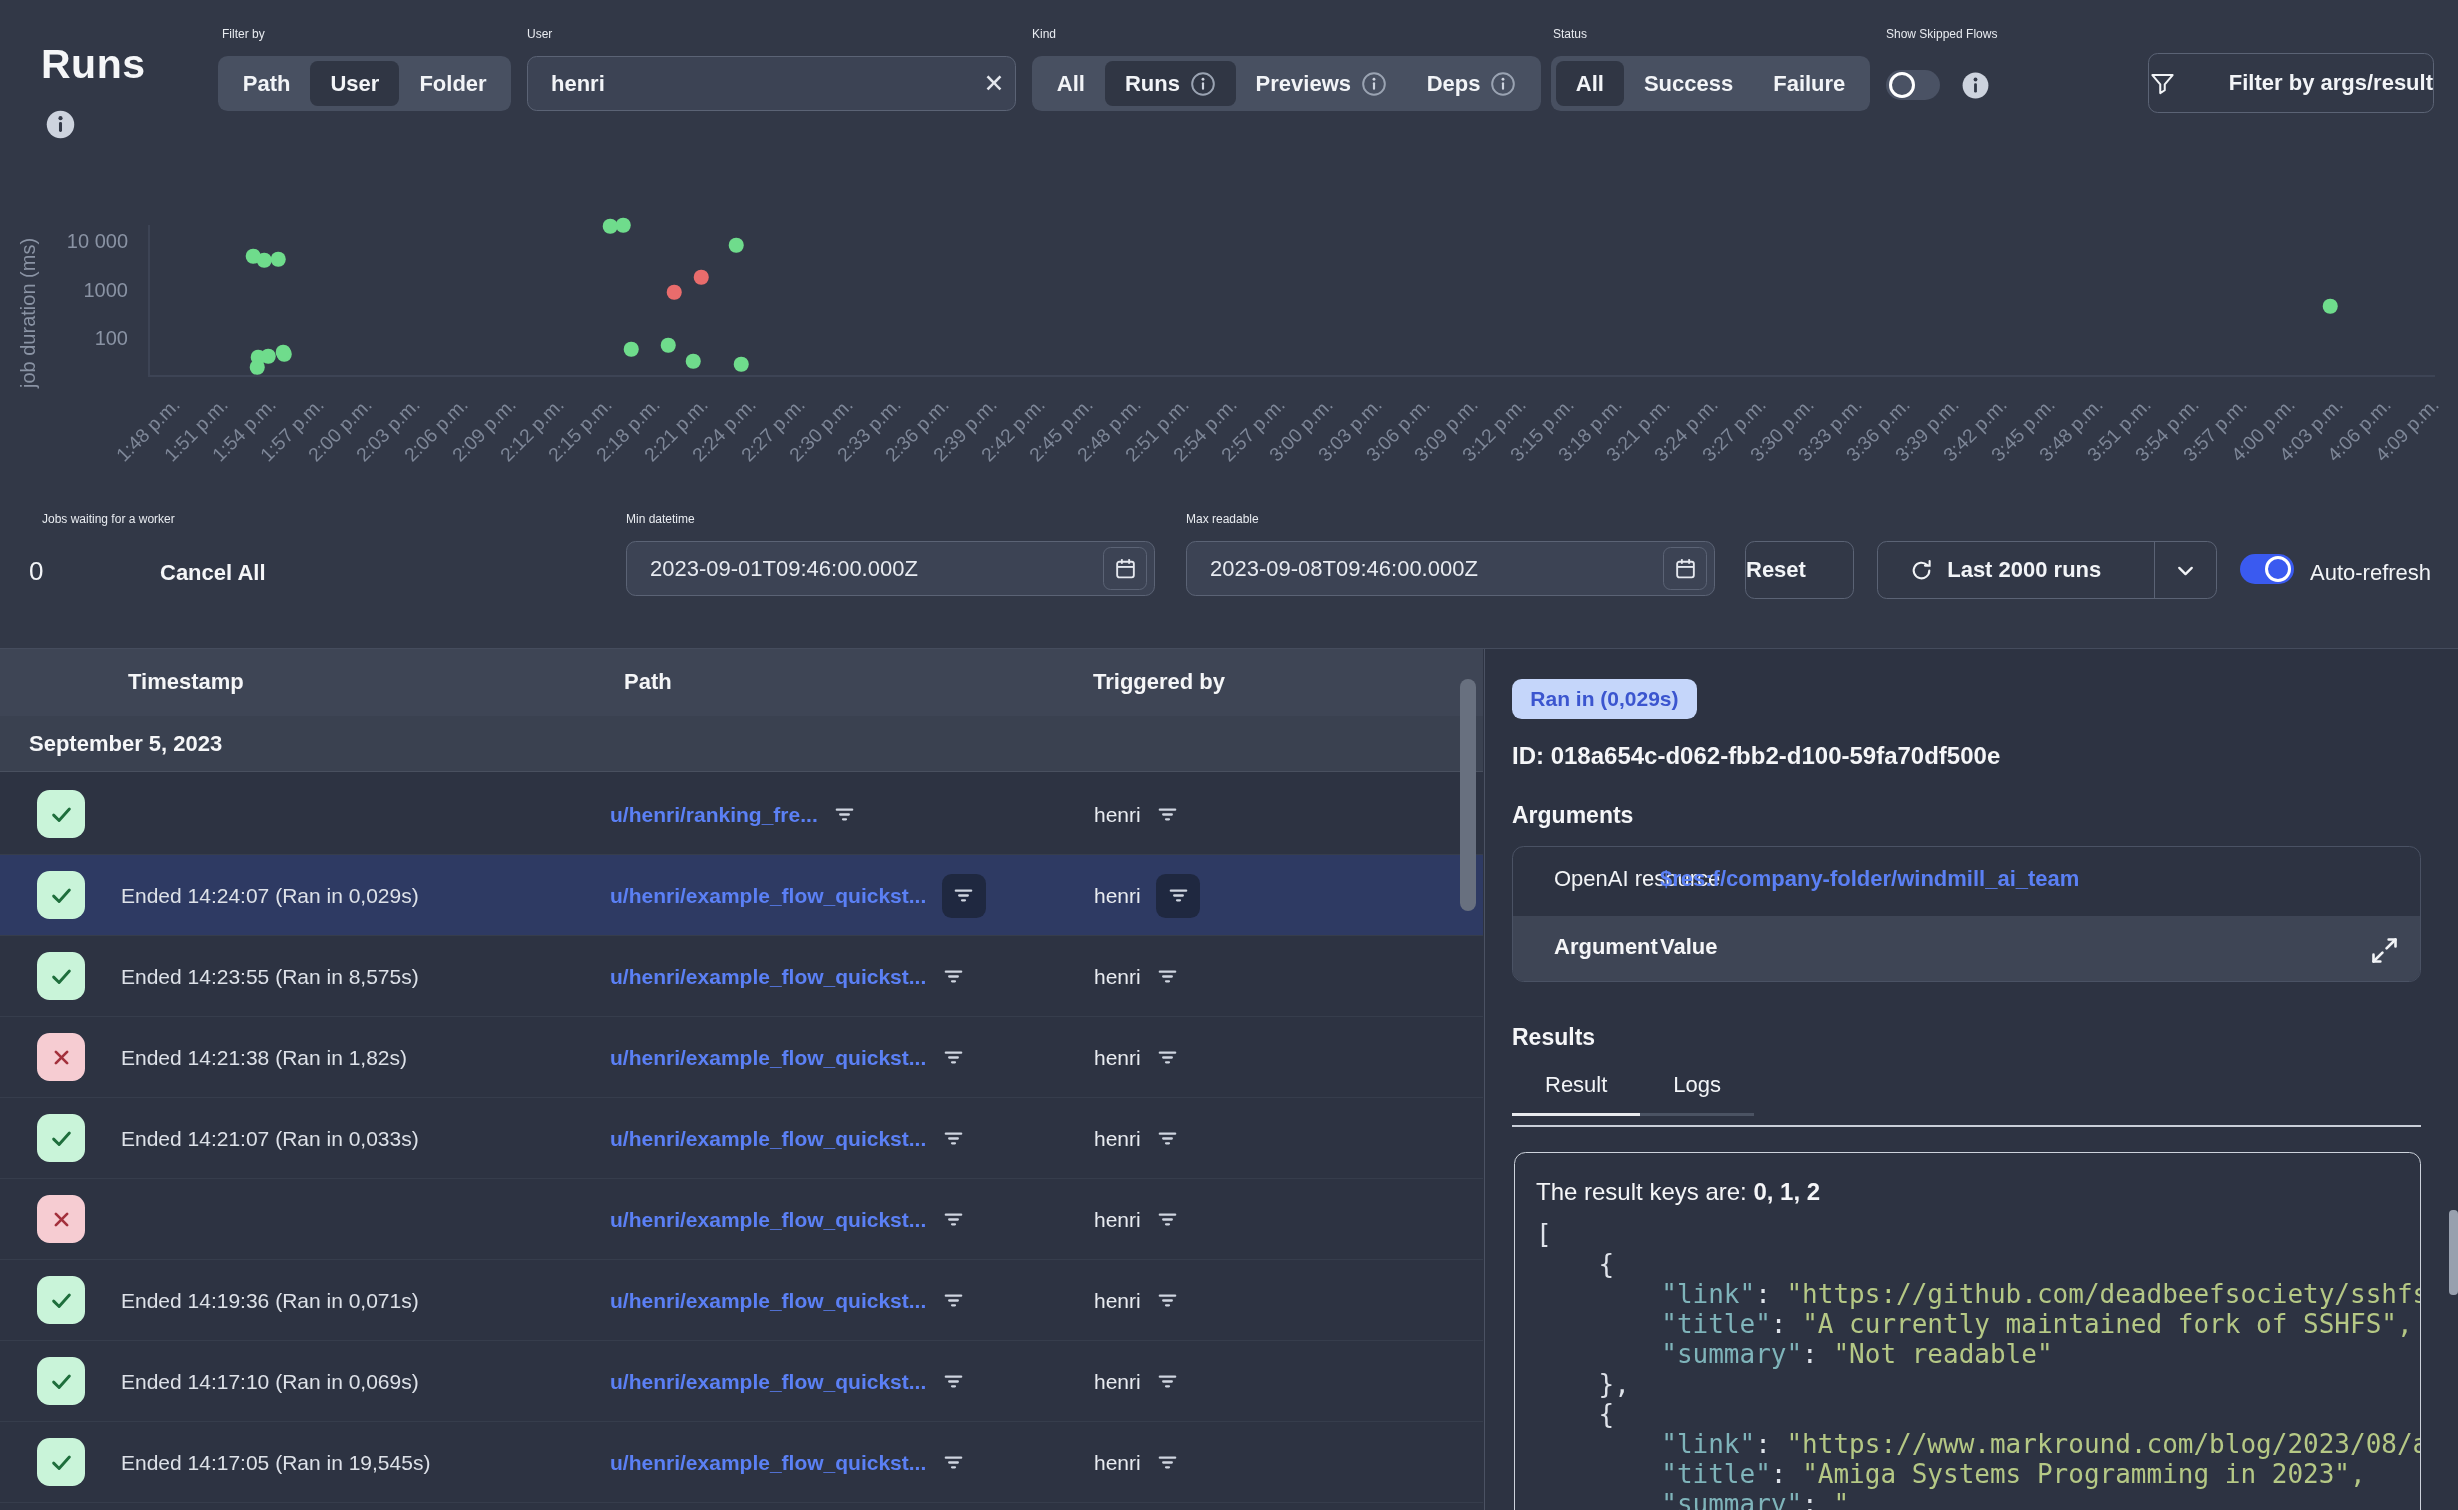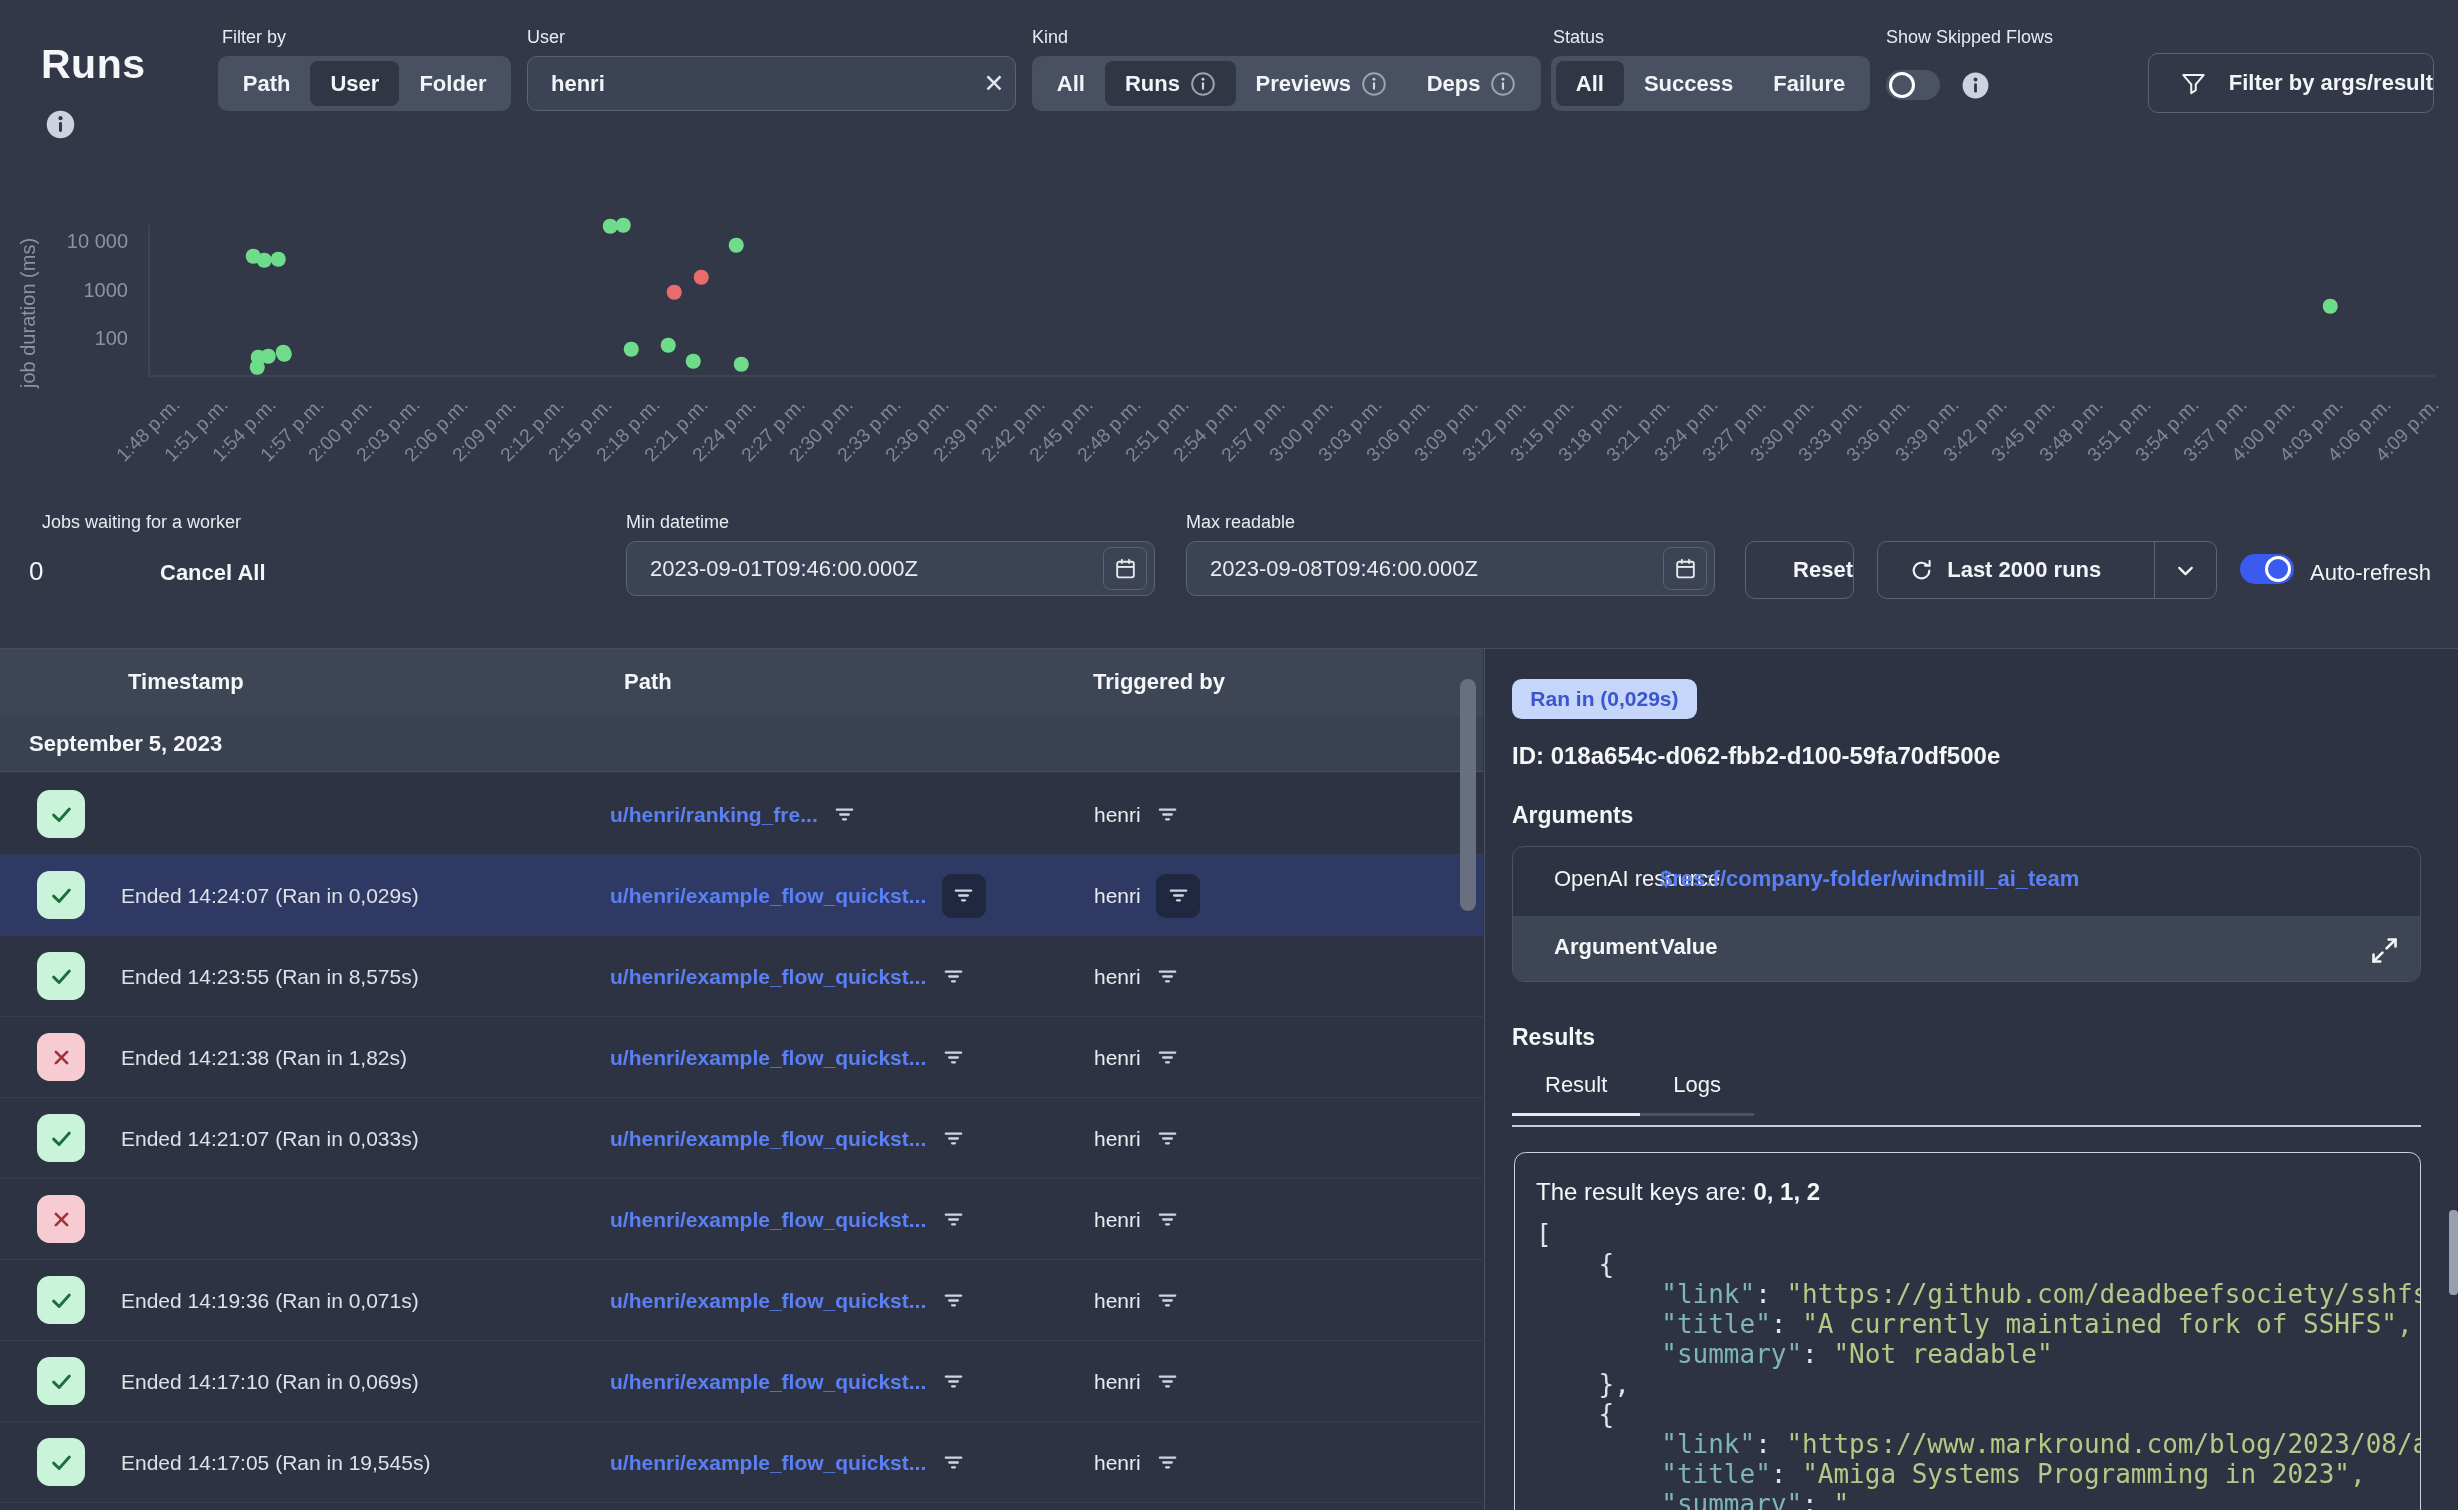--- a/index.html
+++ b/index.html
@@ -6,21 +6,21 @@
   html,body { background:#20252f; }
   body { font-family:"Liberation Sans", sans-serif; }
   #root { position:relative; width:2458px; height:1510px; overflow:hidden;
           background:#2d3342; color:#eef0f4; }
   .abs { position:absolute; }
 
   
   #topbar { position:absolute; left:0; top:0; width:2458px; height:649px;
             background:#323847; border-bottom:1.9px solid #454c5d; }
   .page-title { font-size:41px; font-weight:bold; color:#f5f6f8; letter-spacing:0.5px; }
-  .lbl { font-size:18px; color:#e8ebf0; }
+  .lbl { font-size:12px; color:#e8ebf0; }
 
   .seg { display:flex; align-items:center; background:#485061; border-radius:9.7px;
          padding:4.8px; height:55px; }
   .seg-item { display:flex; align-items:center; gap:9.7px; height:45px; padding:0 20px;
               border-radius:7.7px; font-size:22px; font-weight:600; color:#f2f4f7;
               cursor:pointer; white-space:nowrap; }
   .seg-item.sel { background:#303644; }
 
   .tinput { position:absolute; display:flex; align-items:center; background:#3c4354;
             border:1.9px solid #5b6375; border-radius:9.7px; height:55px; }
@@ -29,21 +29,21 @@
             font-family:"Liberation Sans", sans-serif; }
   .clear-x { width:42px; font-size:25px; color:#e5e8ee; text-align:center; cursor:pointer; }
 
   .toggle { position:absolute; width:54px; height:30px; border-radius:15.4px;
             background:#4a5264; cursor:pointer; }
   .toggle .knob { position:absolute; top:1.9px; left:2.9px; width:26px; height:26px;
             border-radius:50%; border:3.4px solid #ffffff; background:transparent; }
   .toggle.on { background:#3a5af0; }
   .toggle.on .knob { left:auto; right:2.9px; }
 
-  .btn { position:absolute; display:flex; align-items:center; justify-content:flex-end;
+  .btn { position:absolute; display:flex; align-items:center; justify-content:space-between;
          gap:22px; border:1.9px solid #5b6375; border-radius:9.7px; background:transparent;
          color:#f2f4f7; font-size:22px; font-weight:600; cursor:pointer; }
 
   .info-filled { display:inline-block; }
 
   
   #chart-ylabel { position:absolute; left:13.5px; top:216px; height:193px; width:29px;
         display:flex; align-items:center; justify-content:center;
         writing-mode:vertical-rl; transform:rotate(180deg);
         color:#8a93a4; font-size:20px; }

